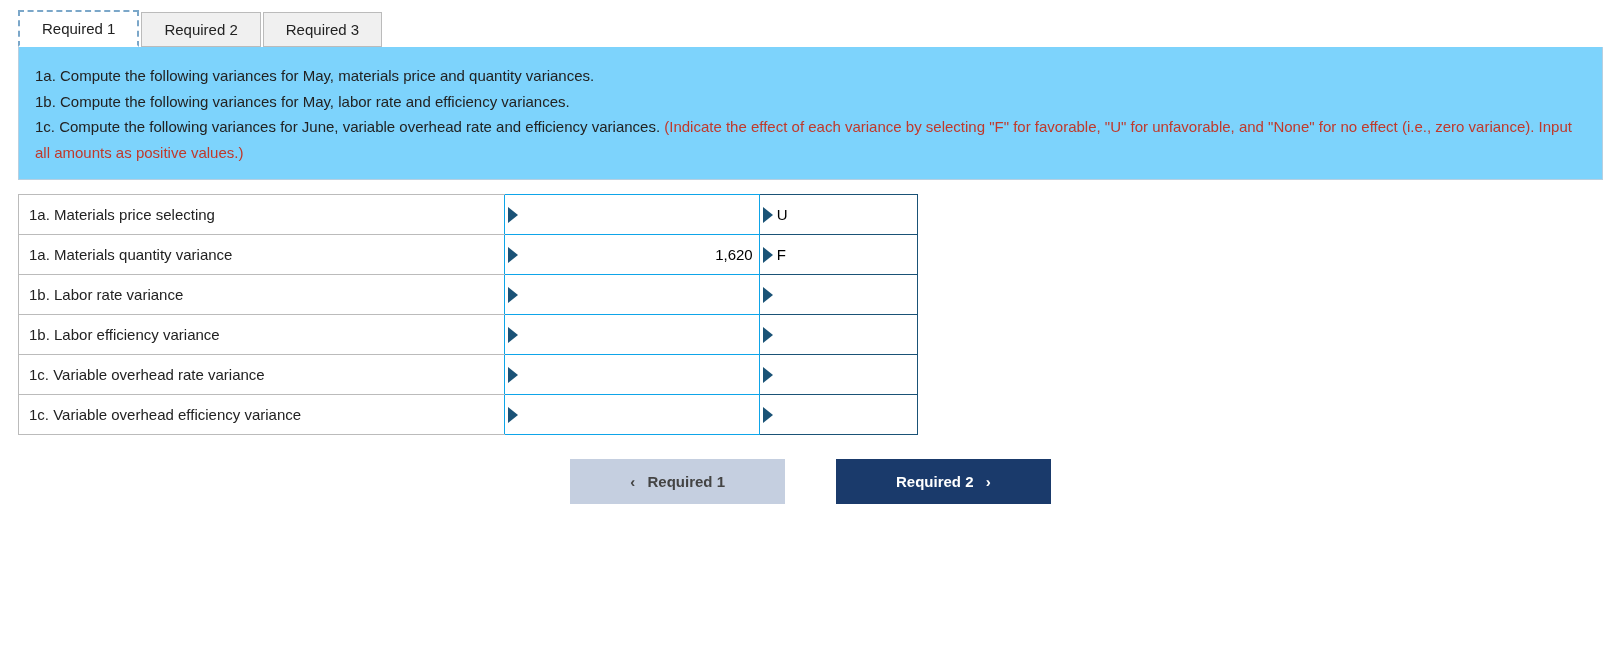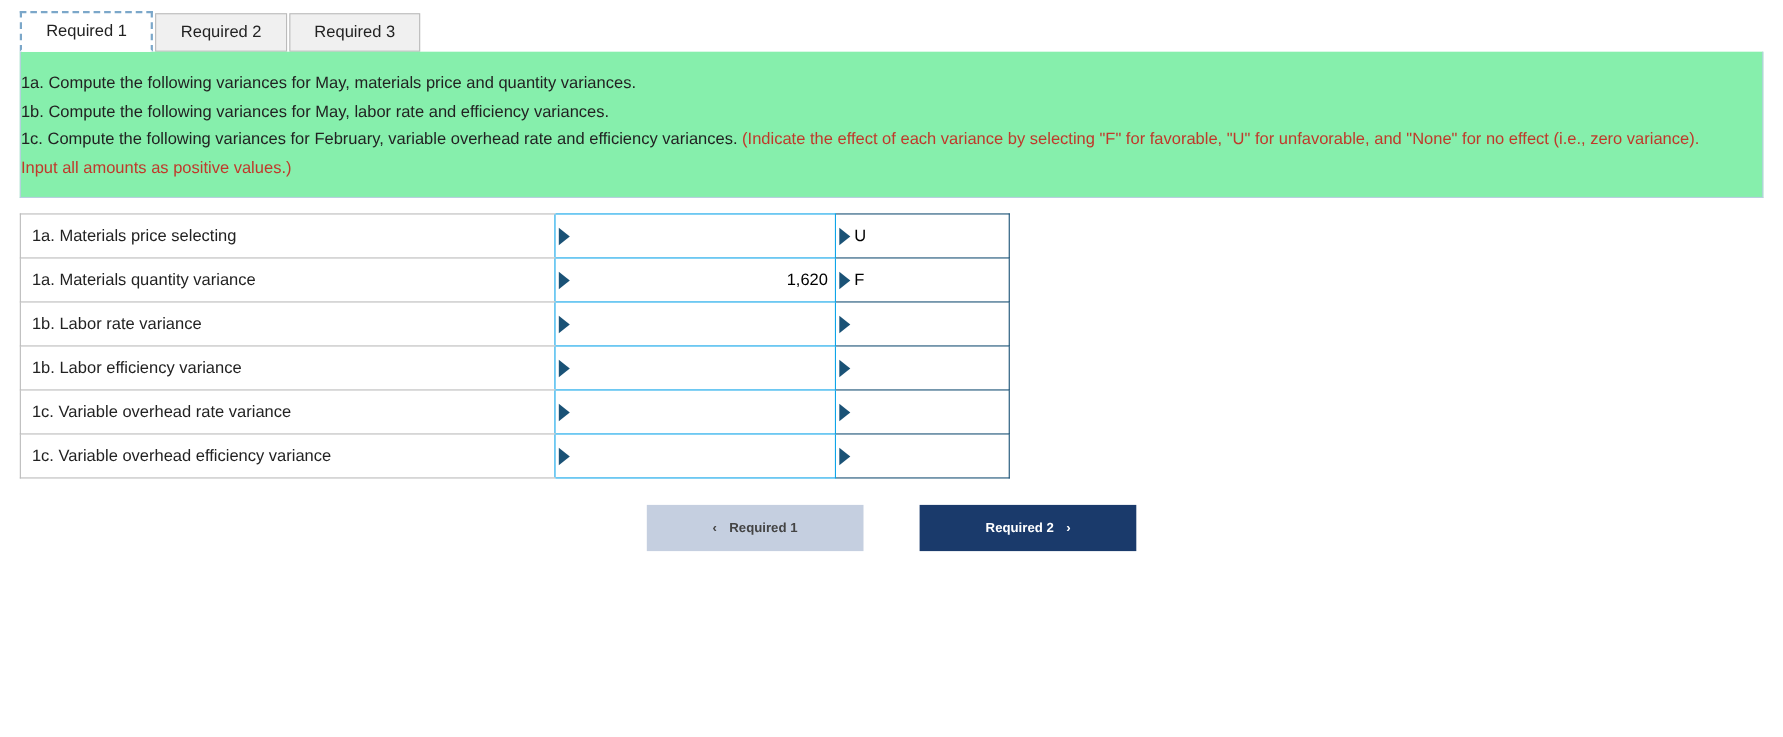--- a/index.html
+++ b/index.html
@@ -44,23 +44,23 @@
       z-index: 2;
     }
 
     .tab:not(.active) {
       border: 1px solid #bbb;
       background: #f0f0f0;
     }
 
     
     .info-box {
-      background: #86efac;
+      background: #7dd3fc;
       border: 1px solid #b8cfe0;
-      padding: 16px 20px 14px 0;
+      padding: 16px 20px 14px 16px;
       margin-top: 0;
       border-top: none;
       position: relative;
     }
 
     .info-box p {
       font-size: 15px;
       line-height: 1.7;
       color: #222;
       margin-bottom: 0;
@@ -179,21 +179,21 @@
     .bottom-nav {
       display: flex;
       flex-direction: row;
       justify-content: center;
       gap: 0;
       margin-top: 24px;
     }
 
     .nav-btn {
       padding: 14px 60px;
-      font-size: 12px;
+      font-size: 15px;
       font-weight: bold;
       cursor: pointer;
       border: none;
       outline: none;
     }
 
     .nav-btn.prev {
       background: #c5cfe0;
       color: #444;
       margin-right: 6px;
@@ -227,21 +227,21 @@
     </div>
     <div class="tab">
       <span>Required 3</span>
     </div>
   </div>
 
   <div class="info-box">
     <p>1a. Compute the following variances for May, materials price and quantity variances.</p>
     <p>1b. Compute the following variances for May, labor rate and efficiency variances.</p>
     <p>
-      <span>1c. Compute the following variances for February, variable overhead rate and efficiency variances.</span><span class="red-text" style="color:#c0392b;"> (Indicate the effect of each variance by selecting "F" for favorable, "U" for unfavorable, and "None" for no effect (i.e., zero variance). Input all amounts as positive values.)</span>
+      <span>1c. Compute the following variances for June, variable overhead rate and efficiency variances.</span><span class="red-text" style="color:#c0392b;"> (Indicate the effect of each variance by selecting "F" for favorable, "U" for unfavorable, and "None" for no effect (i.e., zero variance). Input all amounts as positive values.)</span>
     </p>
   </div>
 
   <table class="data-table">
     <tbody id="table-body">
     <tr>
           <td class="label-cell">1a. Materials price selecting</td>
           <td class="input-cell">
             <div class="input-with-arrow">
               <span class="cell-arrow"></span>

